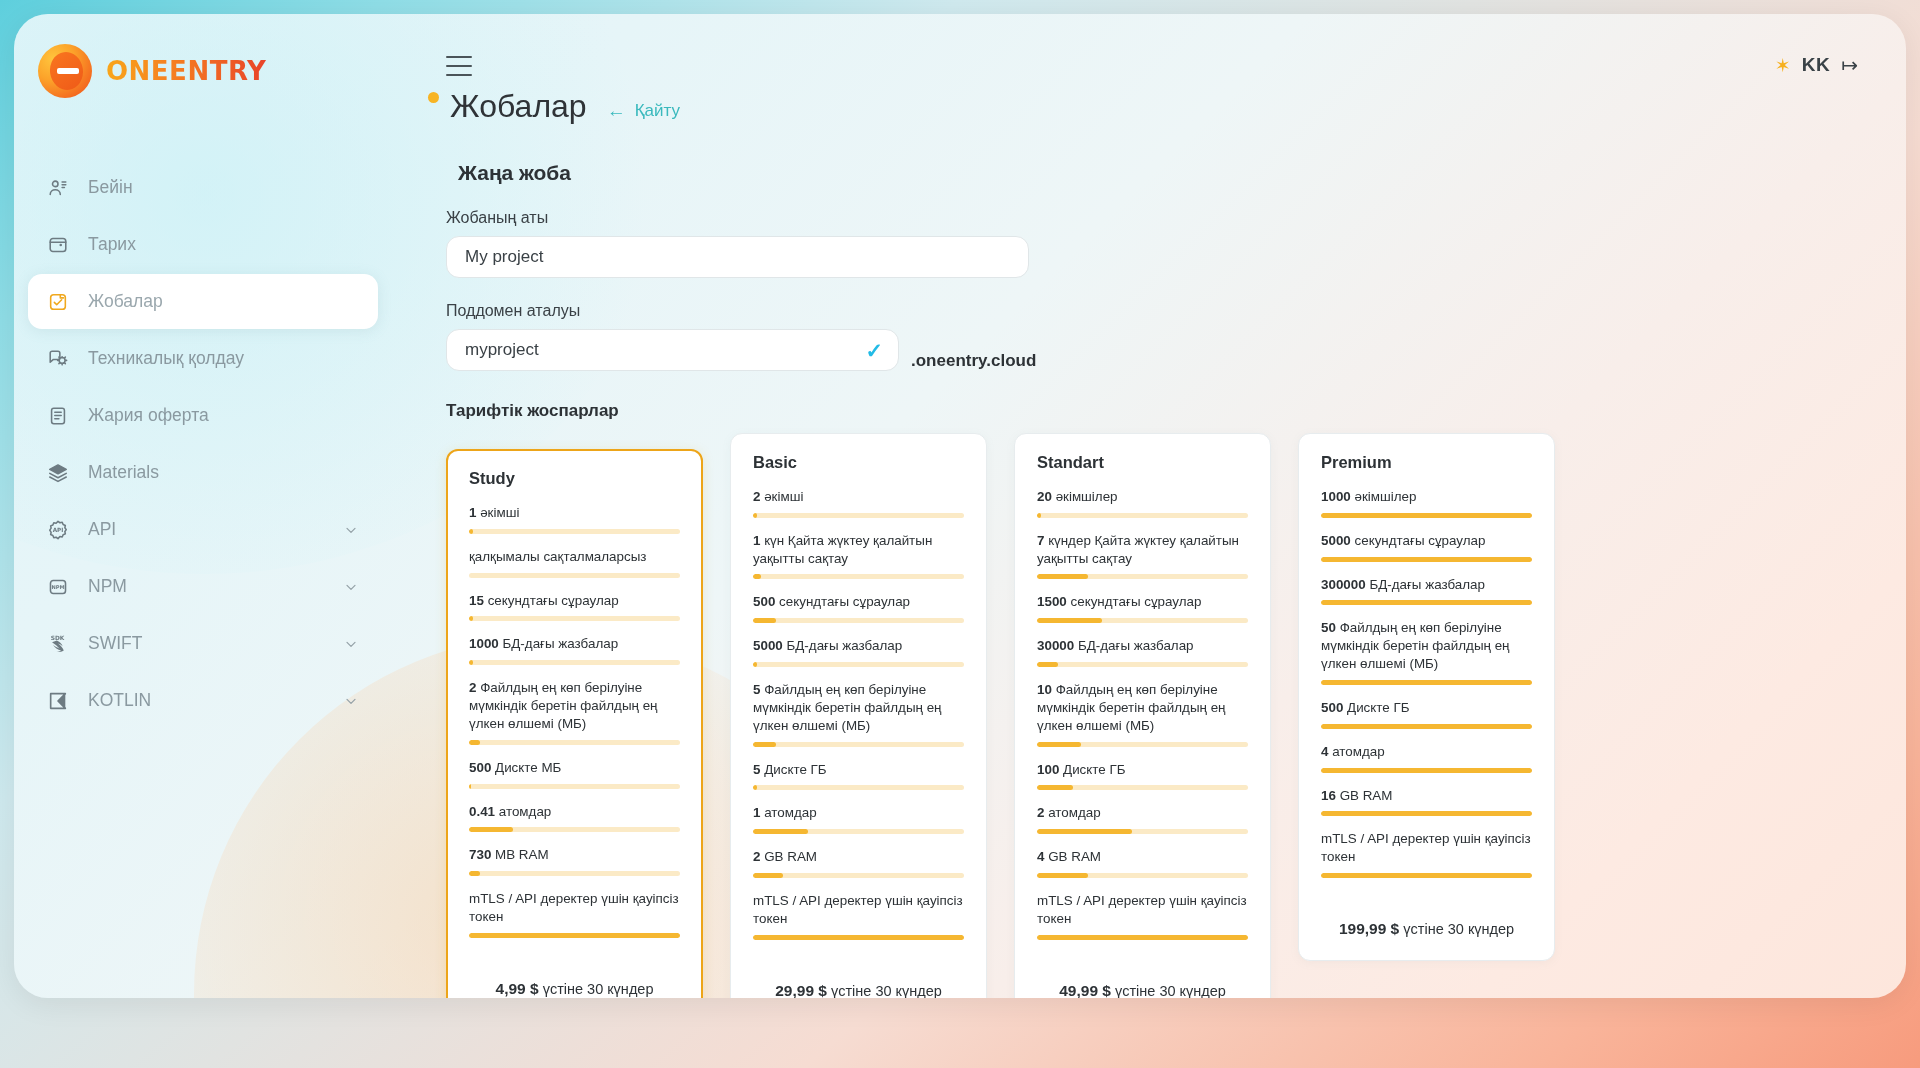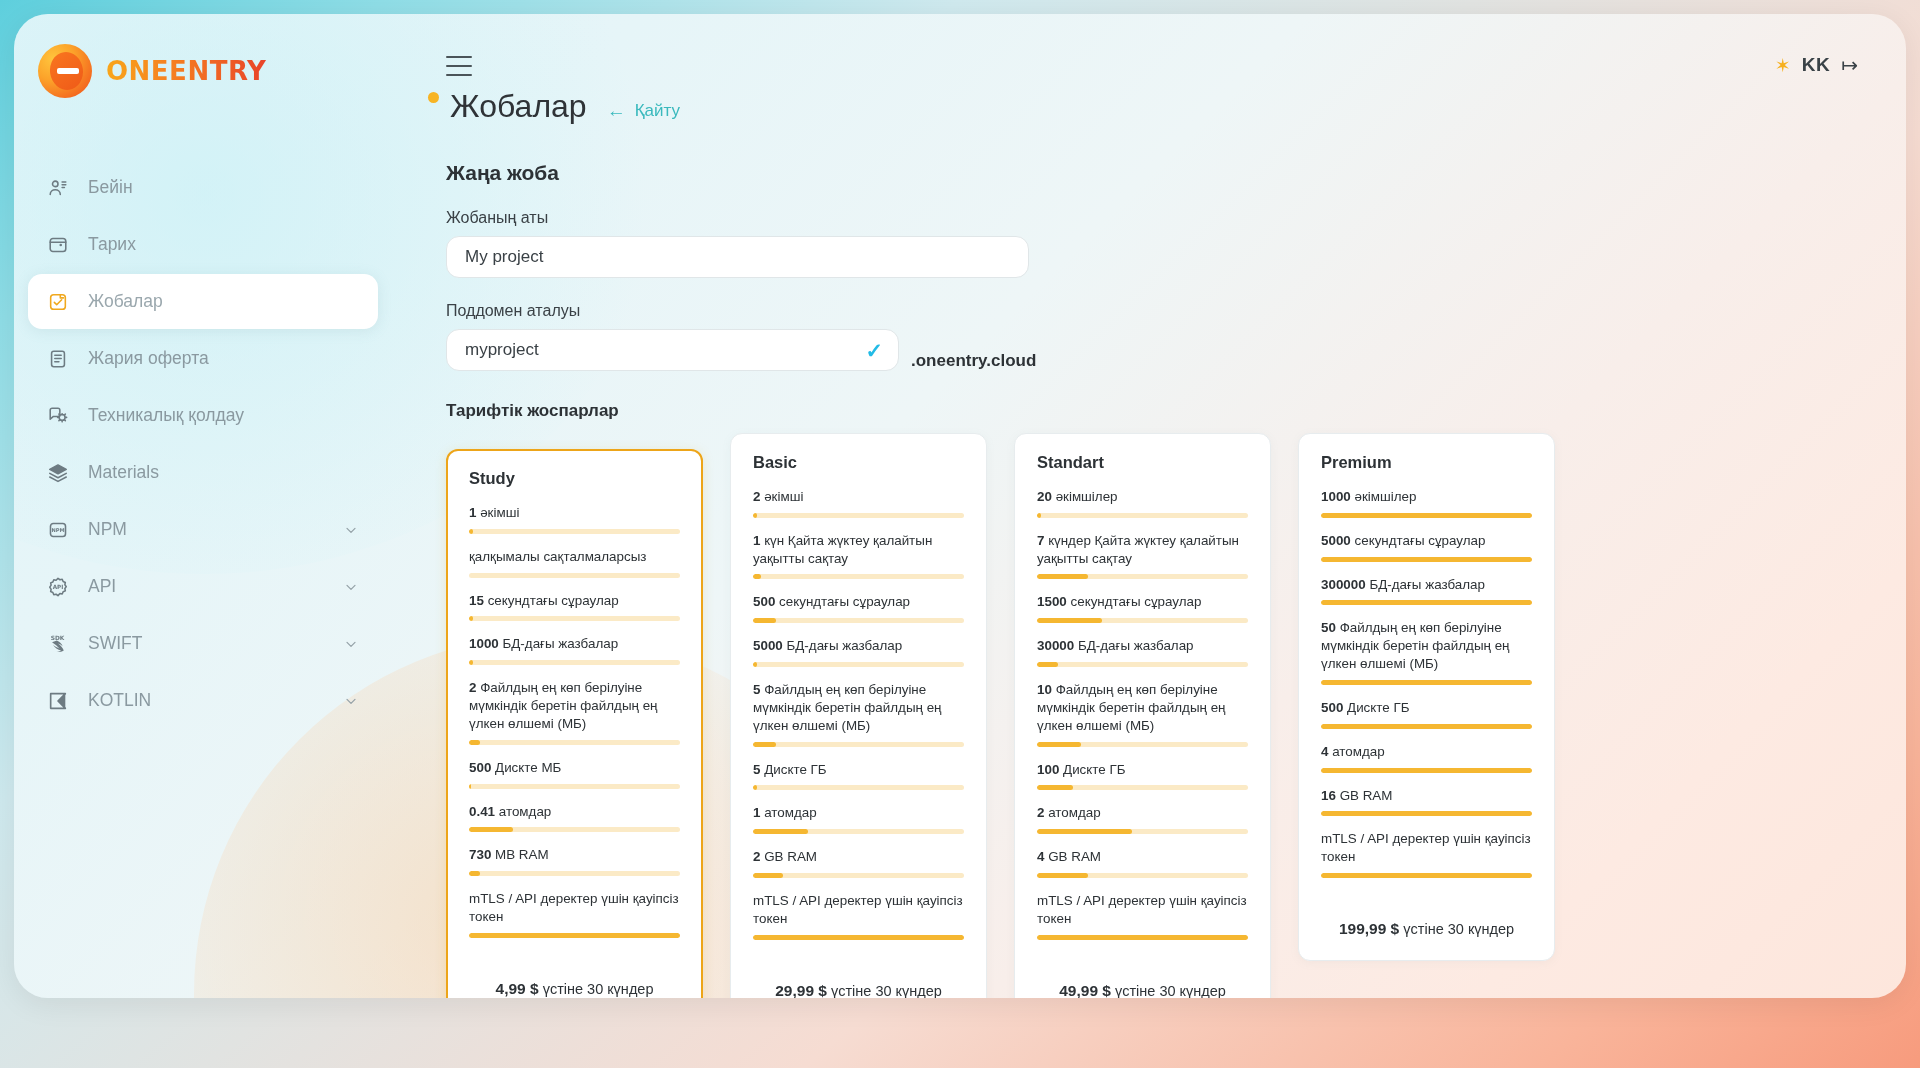--- a/index.html
+++ b/index.html
@@ -189,20 +189,21 @@
     font-size: 17px;
     cursor: pointer;
   }
   #back-arrow { font-size: 19px; line-height: 1; }
 
   #section-title {
     margin-top: 36px;
     font-size: 21px;
     font-weight: 700;
     color: #2d3236;
+    margin-left: 12px;
   }
 
   .field-label {
     font-size: 16px;
     color: #3a4146;
     margin-top: 24px;
     margin-bottom: 9px;
   }
 
   .txt-input {
@@ -343,68 +344,68 @@
               <rect x="4" y="4" width="16" height="16" rx="3.2"></rect>
               <path d="M8 12.4l2.6 2.6L16 9.6"></path>
               <path d="M14.5 4v3.5H18"></path>
             </svg>
           </span>
           <span class="nav-label">Жобалар</span>
         </div>
         <div class="nav-item">
           <span class="nav-ico">
             <svg viewBox="0 0 24 24" width="22" height="22" fill="none" stroke="currentColor" stroke-width="1.7" stroke-linecap="round" stroke-linejoin="round">
-              <rect x="5" y="3.5" width="14" height="17" rx="2.4"></rect>
-              <path d="M8.5 8h7M8.5 11.5h7M8.5 15h4.5"></path>
-            </svg>
-          </span>
-          <span class="nav-label">Жария оферта</span>
-        </div>
-        <div class="nav-item">
-          <span class="nav-ico">
-            <svg viewBox="0 0 24 24" width="22" height="22" fill="none" stroke="currentColor" stroke-width="1.7" stroke-linecap="round" stroke-linejoin="round">
               <path d="M3.5 5.5a2 2 0 012-2h6.5a2 2 0 012 2v5a2 2 0 01-2 2H7l-3.5 3z"></path>
               <circle cx="16.5" cy="13.5" r="3.2"></circle>
               <path d="M16.5 9.6v1M16.5 17.4v1M20.4 13.5h1M11.6 13.5h1M19.3 10.7l.7-.7M13 17l.7-.7M19.3 16.3l.7.7M13 10l.7.7"></path>
             </svg>
           </span>
           <span class="nav-label">Техникалық қолдау</span>
         </div>
         <div class="nav-item">
           <span class="nav-ico">
             <svg viewBox="0 0 24 24" width="22" height="22" fill="none" stroke="currentColor" stroke-width="1.7" stroke-linecap="round" stroke-linejoin="round">
+              <rect x="5" y="3.5" width="14" height="17" rx="2.4"></rect>
+              <path d="M8.5 8h7M8.5 11.5h7M8.5 15h4.5"></path>
+            </svg>
+          </span>
+          <span class="nav-label">Жария оферта</span>
+        </div>
+        <div class="nav-item">
+          <span class="nav-ico">
+            <svg viewBox="0 0 24 24" width="22" height="22" fill="none" stroke="currentColor" stroke-width="1.7" stroke-linecap="round" stroke-linejoin="round">
               <path d="M12 3.2L3 8l9 4.8L21 8z" fill="currentColor" stroke="currentColor"></path>
               <path d="M3 12.4l9 4.8 9-4.8"></path>
               <path d="M3 16.4l9 4.8 9-4.8"></path>
             </svg>
           </span>
           <span class="nav-label">Materials</span>
         </div>
         <div class="nav-item">
           <span class="nav-ico">
             <svg viewBox="0 0 24 24" width="22" height="22" fill="none" stroke="currentColor" stroke-width="1.7" stroke-linecap="round" stroke-linejoin="round">
-              <rect x="3.8" y="5" width="16.4" height="14" rx="3"></rect>
-              <text x="12" y="14.2" font-size="5.6" text-anchor="middle" fill="currentColor" stroke="none" font-family="DejaVu Sans, sans-serif" font-weight="700">NPM</text>
-            </svg>
-          </span>
-          <span class="nav-label">NPM</span>
+              <path d="M12 2.6l2.1 1.5 2.5-.5 1 2.4 2.4 1-.5 2.5 1.5 2.1-1.5 2.1.5 2.5-2.4 1-1 2.4-2.5-.5L12 21.4l-2.1-1.5-2.5.5-1-2.4-2.4-1 .5-2.5L3 12.1l1.5-2.1-.5-2.5 2.4-1 1-2.4 2.5.5z"></path>
+              <text x="12" y="14.4" font-size="6.2" text-anchor="middle" fill="currentColor" stroke="none" font-family="DejaVu Sans, sans-serif" font-weight="700">API</text>
+            </svg>
+          </span>
+          <span class="nav-label">API</span>
           <span class="nav-chevron">
             <svg viewBox="0 0 24 24" width="16" height="16" fill="none" stroke="currentColor" stroke-width="1.8" stroke-linecap="round" stroke-linejoin="round">
               <path d="M6 9.5l6 6 6-6"></path>
             </svg>
           </span>
         </div>
         <div class="nav-item">
           <span class="nav-ico">
             <svg viewBox="0 0 24 24" width="22" height="22" fill="none" stroke="currentColor" stroke-width="1.7" stroke-linecap="round" stroke-linejoin="round">
-              <path d="M12 2.6l2.1 1.5 2.5-.5 1 2.4 2.4 1-.5 2.5 1.5 2.1-1.5 2.1.5 2.5-2.4 1-1 2.4-2.5-.5L12 21.4l-2.1-1.5-2.5.5-1-2.4-2.4-1 .5-2.5L3 12.1l1.5-2.1-.5-2.5 2.4-1 1-2.4 2.5.5z"></path>
-              <text x="12" y="14.4" font-size="6.2" text-anchor="middle" fill="currentColor" stroke="none" font-family="DejaVu Sans, sans-serif" font-weight="700">API</text>
-            </svg>
-          </span>
-          <span class="nav-label">API</span>
+              <rect x="3.8" y="5" width="16.4" height="14" rx="3"></rect>
+              <text x="12" y="14.2" font-size="5.6" text-anchor="middle" fill="currentColor" stroke="none" font-family="DejaVu Sans, sans-serif" font-weight="700">NPM</text>
+            </svg>
+          </span>
+          <span class="nav-label">NPM</span>
           <span class="nav-chevron">
             <svg viewBox="0 0 24 24" width="16" height="16" fill="none" stroke="currentColor" stroke-width="1.8" stroke-linecap="round" stroke-linejoin="round">
               <path d="M6 9.5l6 6 6-6"></path>
             </svg>
           </span>
         </div>
         <div class="nav-item">
           <span class="nav-ico">
             <svg viewBox="0 0 24 24" width="22" height="22" fill="none" stroke="currentColor" stroke-width="1.7" stroke-linecap="round" stroke-linejoin="round">
               <text x="11.5" y="7.2" font-size="6.4" text-anchor="middle" fill="currentColor" stroke="none" font-family="DejaVu Sans, sans-serif" font-weight="700">SDK</text>

